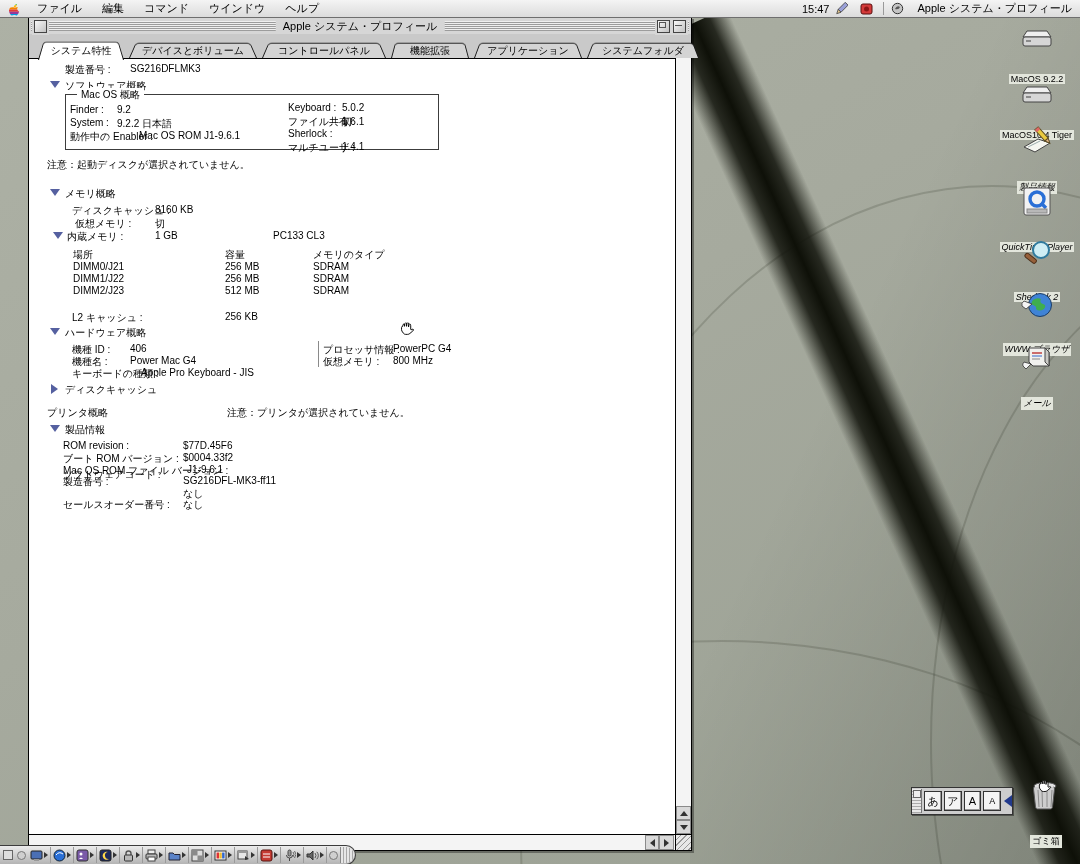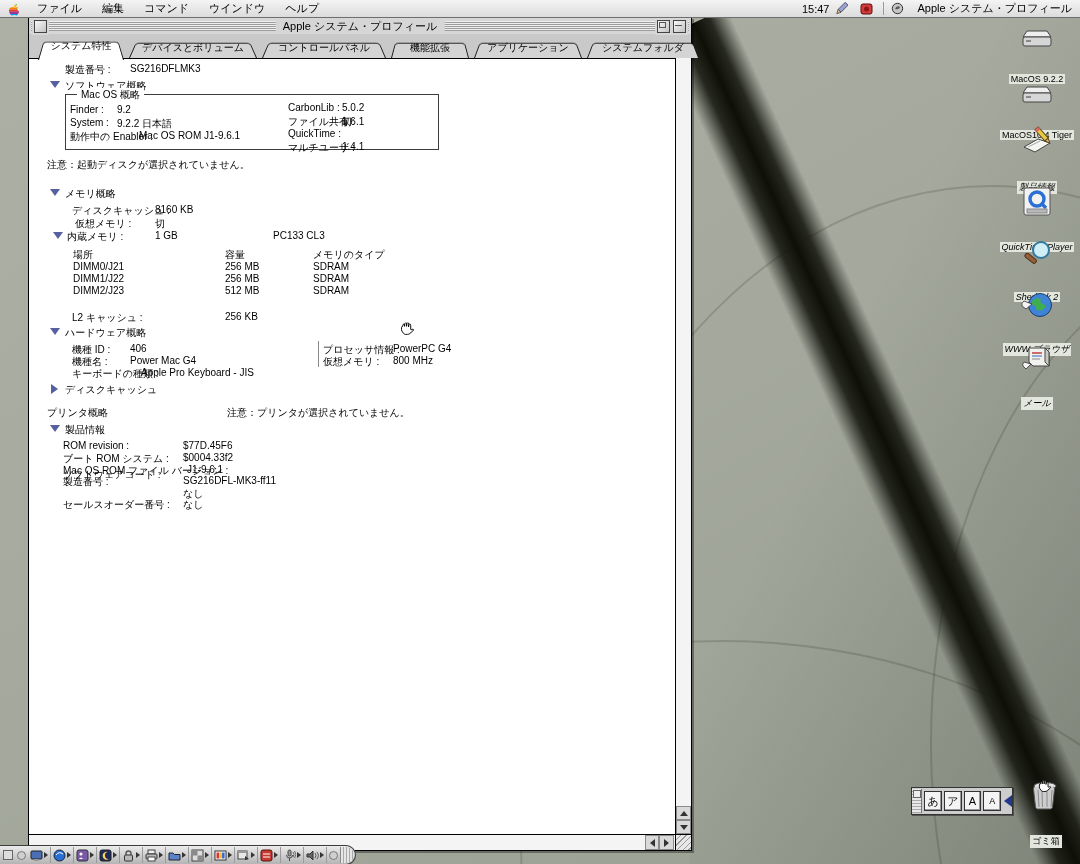--- a/index.html
+++ b/index.html
@@ -30,21 +30,21 @@
     border:1px solid #444;box-shadow:0 0 0 2px #d6d6d6;}
   #closebox{left:5px;}
   #zoombox{right:21px;}
   #zoombox:after{content:"";position:absolute;left:1px;top:1px;width:5px;height:4px;border:1px solid #555;}
   #collapsebox{right:5px;}
   #collapsebox:after{content:"";position:absolute;left:1px;top:4px;width:7px;height:1px;background:#555;}
   #wtitle{position:absolute;left:50%;top:1px;transform:translateX(-50%);background:#d6d6d6;
     padding:0 7px;font-size:11px;white-space:nowrap;}
   #tabstrip{position:absolute;left:0;top:17px;right:0;height:23px;background:#c9c9c9;
     display:flex;align-items:flex-end;padding-left:9px;z-index:3;}
-  .tab{position:relative;height:17px;display:flex;align-items:flex-start;justify-content:center;
+  .tab{position:relative;height:17px;display:flex;align-items:flex-end;justify-content:center;
     padding:0 12px;margin-right:5px;cursor:default;}
   .tab::before{content:"";position:absolute;inset:0;background:#d4d4d4;border:1px solid #1a1a1a;border-bottom:none;
     border-radius:4px 4px 0 0;transform:perspective(10px) rotateX(4deg);transform-origin:50% 100%;}
   .tab span{position:relative;font-size:10px;white-space:nowrap;}
   .tab.active{height:19px;}
   .tab.active::before{background:#fff;bottom:-2px;}
   #content{position:absolute;left:0;top:40px;width:646px;height:776px;background:#fff;border-top:1px solid #000;}
   #content .t{position:absolute;font-size:10px;white-space:nowrap;color:#000;}
   #content .ul{}
   .tri-d{position:absolute;width:0;height:0;border-left:5px solid transparent;border-right:5px solid transparent;
@@ -190,25 +190,25 @@
     <span class="tri-d" style="left:21px;top:22px"></span>
     <span class="t" style="left:36px;top:20px">ソフトウェア概略</span>
     <div id="osbox"></div>
     <span class="t" id="oslegend">Mac OS 概略</span>
     <span class="t" style="left:41px;top:45px">Finder :</span>
     <span class="t" style="left:88px;top:45px">9.2</span>
     <span class="t" style="left:41px;top:58px">System :</span>
     <span class="t" style="left:88px;top:58px">9.2.2 日本語</span>
     <span class="t" style="left:41px;top:71px">動作中の Enabler :</span>
     <span class="t" style="left:110px;top:71px">Mac OS ROM J1-9.6.1</span>
-    <span class="t" style="left:259px;top:43px">CarbonLib :</span>
+    <span class="t" style="left:259px;top:43px">Keyboard :</span>
     <span class="t" style="left:313px;top:43px">5.0.2</span>
     <span class="t" style="left:259px;top:56px">ファイル共有 :</span>
     <span class="t" style="left:313px;top:56px">切</span>
-    <span class="t" style="left:259px;top:69px">QuickTime :</span>
+    <span class="t" style="left:259px;top:69px">Sherlock :</span>
     <span class="t" style="left:313px;top:57px">1.6.1</span>
     <span class="t" style="left:259px;top:82px">マルチユーザ :</span>
     <span class="t" style="left:313px;top:82px">1.4.1</span>
     <span class="t" style="left:18px;top:99px">注意：起動ディスクが選択されていません。</span>
 
     <span class="tri-d" style="left:21px;top:130px"></span>
     <span class="t" style="left:36px;top:128px">メモリ概略</span>
     <span class="t" style="left:43px;top:145px">ディスクキャッシュ :</span>
     <span class="t" style="left:126px;top:145px">8160 KB</span>
     <span class="t" style="left:46px;top:158px">仮想メモリ :</span>
@@ -248,21 +248,21 @@
 
     <span class="tri-r" style="left:22px;top:325px"></span>
     <span class="t" style="left:36px;top:324px">ディスクキャッシュ</span>
     <span class="t" style="left:18px;top:347px">プリンタ概略</span>
     <span class="t" style="left:198px;top:347px">注意：プリンタが選択されていません。</span>
 
     <span class="tri-d" style="left:21px;top:366px"></span>
     <span class="t" style="left:36px;top:364px">製品情報</span>
     <span class="t" style="left:34px;top:381px">ROM revision :</span>
     <span class="t" style="left:154px;top:381px">$77D.45F6</span>
-    <span class="t" style="left:34px;top:393px">ブート ROM システム :</span>
+    <span class="t" style="left:34px;top:393px">ブート ROM バージョン :</span>
     <span class="t" style="left:154px;top:393px">$0004.33f2</span>
     <span class="t" style="left:34px;top:405px">Mac OS ROM ファイル バージョン :</span>
     <span class="t" style="left:158px;top:405px">J1-9.6.1</span>
     <span class="t" style="left:34px;top:416px">製造番号 :</span>
     <span class="t" style="left:154px;top:416px">SG216DFL-MK3-ff11</span>
     <span class="t" style="left:34px;top:409px">ソフトウェアコード :</span>
     <span class="t" style="left:154px;top:428px">なし</span>
     <span class="t" style="left:34px;top:439px">セールスオーダー番号 :</span>
     <span class="t" style="left:154px;top:439px">なし</span>
   </div>

